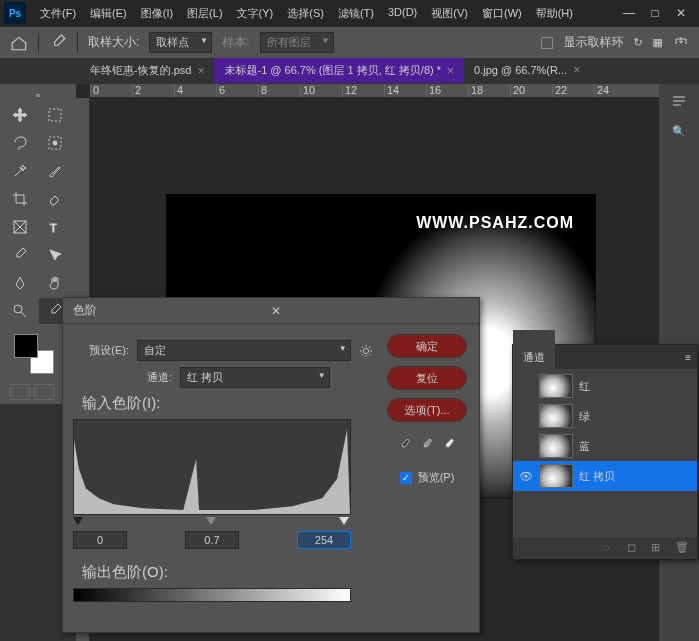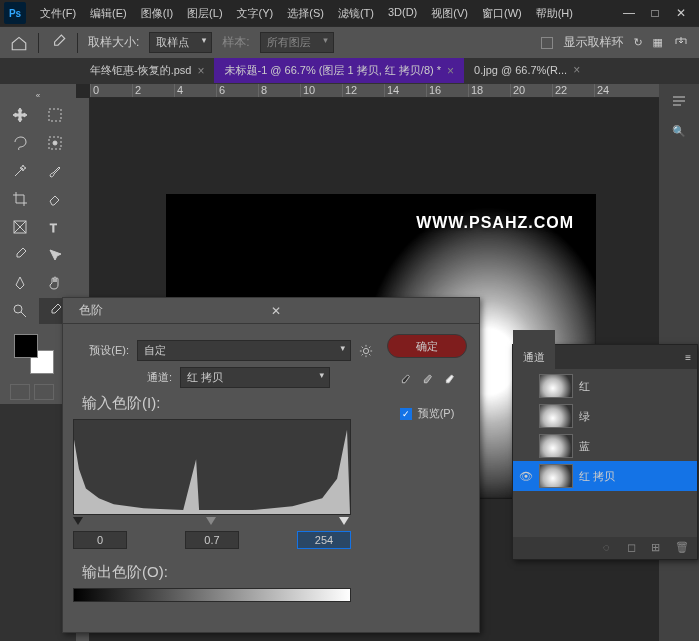--- a/index.html
+++ b/index.html
@@ -36,21 +36,21 @@
 .canvas-area{position:absolute;left:76px;top:0;right:40px;bottom:0;background:#282828}
 .ruler-h{position:absolute;top:0;left:14px;right:0;height:14px;background:#535353;display:flex;font-size:8px;color:#999;overflow:hidden;border-bottom:1px solid #2a2a2a}
 .ruler-h span{width:42px;text-align:left;border-left:1px solid #666;padding-left:2px;flex-shrink:0}
 .ruler-v{position:absolute;left:0;top:14px;width:14px;bottom:0;background:#535353;border-right:1px solid #2a2a2a}
 .canvas{position:absolute;left:90px;top:110px;width:430px;height:305px;background:#000;overflow:hidden}
 .smoke{position:absolute;inset:0;background:radial-gradient(ellipse 180px 220px at 75% 55%,#fff 0%,#eee 12%,#aaa 28%,#555 55%,#000 78%),radial-gradient(ellipse 120px 140px at 30% 40%,#888 0%,#444 40%,transparent 70%),radial-gradient(ellipse 90px 200px at 12% 60%,#555 0%,#222 50%,transparent 75%);filter:blur(1px) contrast(1.3)}
 .wm{position:absolute;top:20px;right:22px;color:#fff;font-size:16px;font-weight:bold;letter-spacing:1px;font-family:Arial;text-shadow:0 0 4px #000}
 .rightbar{position:absolute;right:0;top:0;width:40px;background:#424242;height:560px;display:flex;flex-direction:column;align-items:center;padding-top:6px;gap:8px}
 .rightbar div{width:22px;height:22px;display:flex;align-items:center;justify-content:center}
 .dialog{position:absolute;left:62px;top:297px;width:418px;height:336px;background:#535353;border:1px solid #383838;box-shadow:2px 2px 6px rgba(0,0,0,0.5)}
-.dlg-title{height:26px;display:flex;align-items:center;padding:0 16px;border-bottom:1px solid #383838}
+.dlg-title{height:26px;display:flex;align-items:center;padding:0 10px;border-bottom:1px solid #383838}
 .dlg-title span{flex:1;font-size:12px}
 .dlg-close{font-size:14px;cursor:pointer}
 .dlg-body{padding:10px;display:flex;gap:12px}
 .dlg-left{flex:1}
 .row{display:flex;align-items:center;gap:8px;margin:6px 0}
 .row label{width:56px;text-align:right}
 .sel-wide{flex:1;background:#3a3a3a;border:1px solid #2a2a2a;padding:2px 20px 2px 6px;position:relative}
 .sel-wide::after{content:"▾";position:absolute;right:5px;font-size:9px}
 .gear{width:14px;height:14px}
 .histo{margin-top:6px}
@@ -320,20 +320,22 @@
           <input value="0" style="">
           <input value="0.7" style="">
           <input class="focus" value="254" style="">
         </div>
         <div class="histo-lbl" style="margin-top:14px">输出色阶(O):</div>
         <div class="grad"></div>
       </div>
     </div>
     <div class="dlg-right">
       <div class="btn">确定</div>
+      <div class="btn">复位</div>
+      <div class="btn">选项(T)...</div>
       <div class="droppers">
         <svg viewBox="0 0 16 16">
             <path d="M13 3l-2-2-6 6v3h3z" fill="#333" stroke="#ccc"></path>
           </svg>
         <svg viewBox="0 0 16 16">
             <path d="M13 3l-2-2-6 6v3h3z" fill="#888" stroke="#ccc"></path>
           </svg>
         <svg viewBox="0 0 16 16">
             <path d="M13 3l-2-2-6 6v3h3z" fill="#eee" stroke="#ccc"></path>
           </svg>

